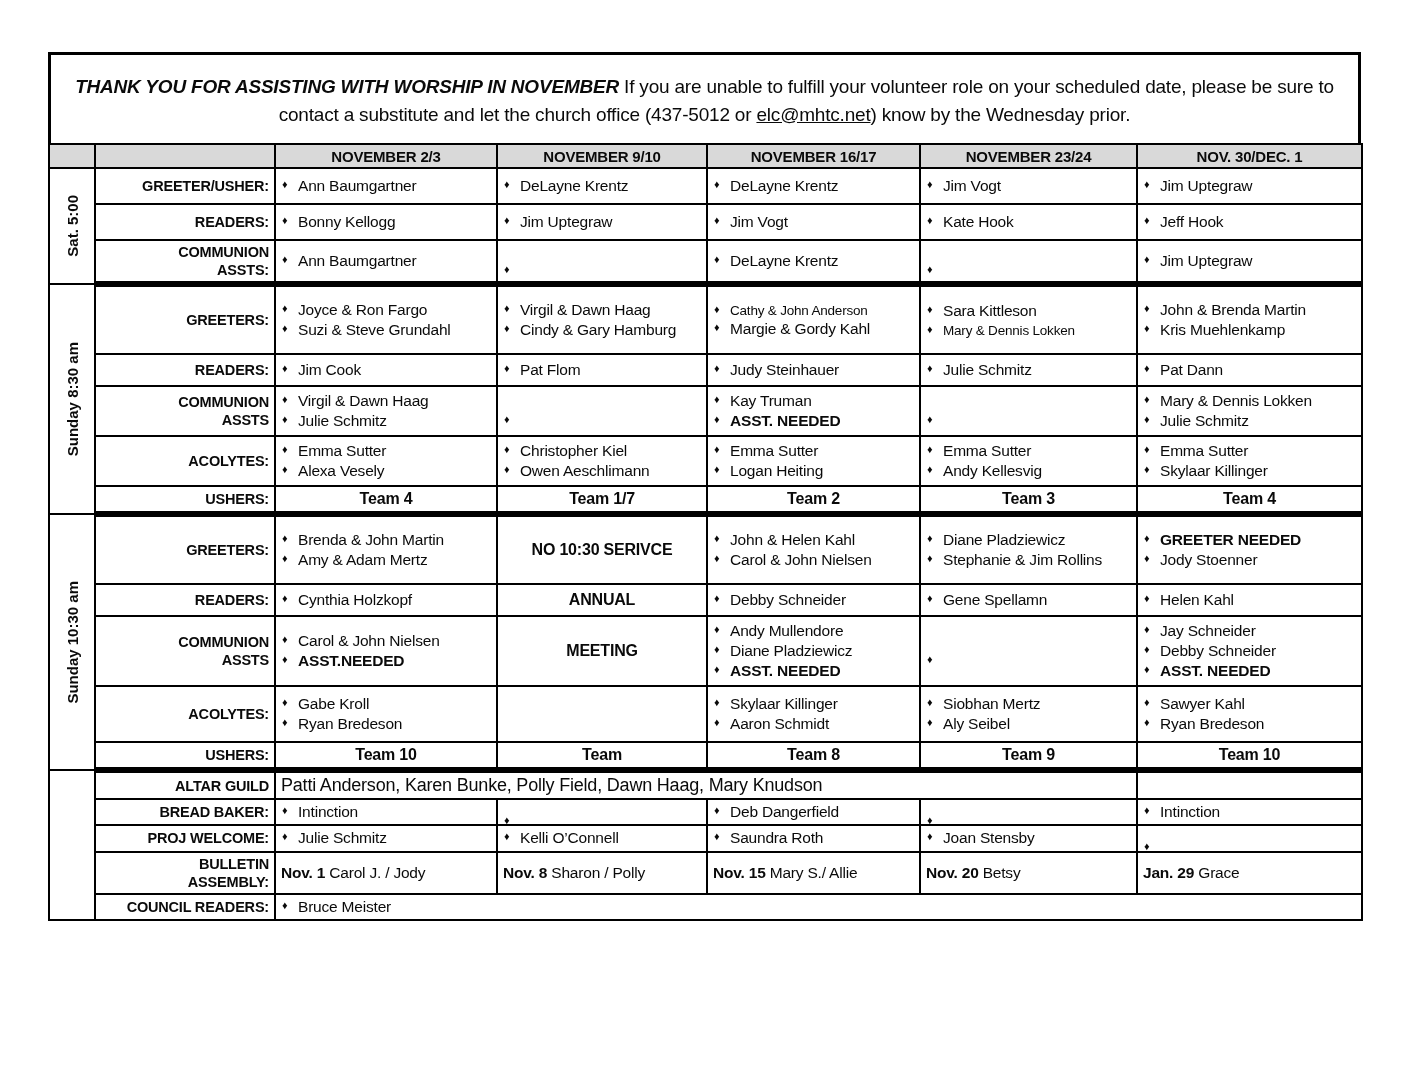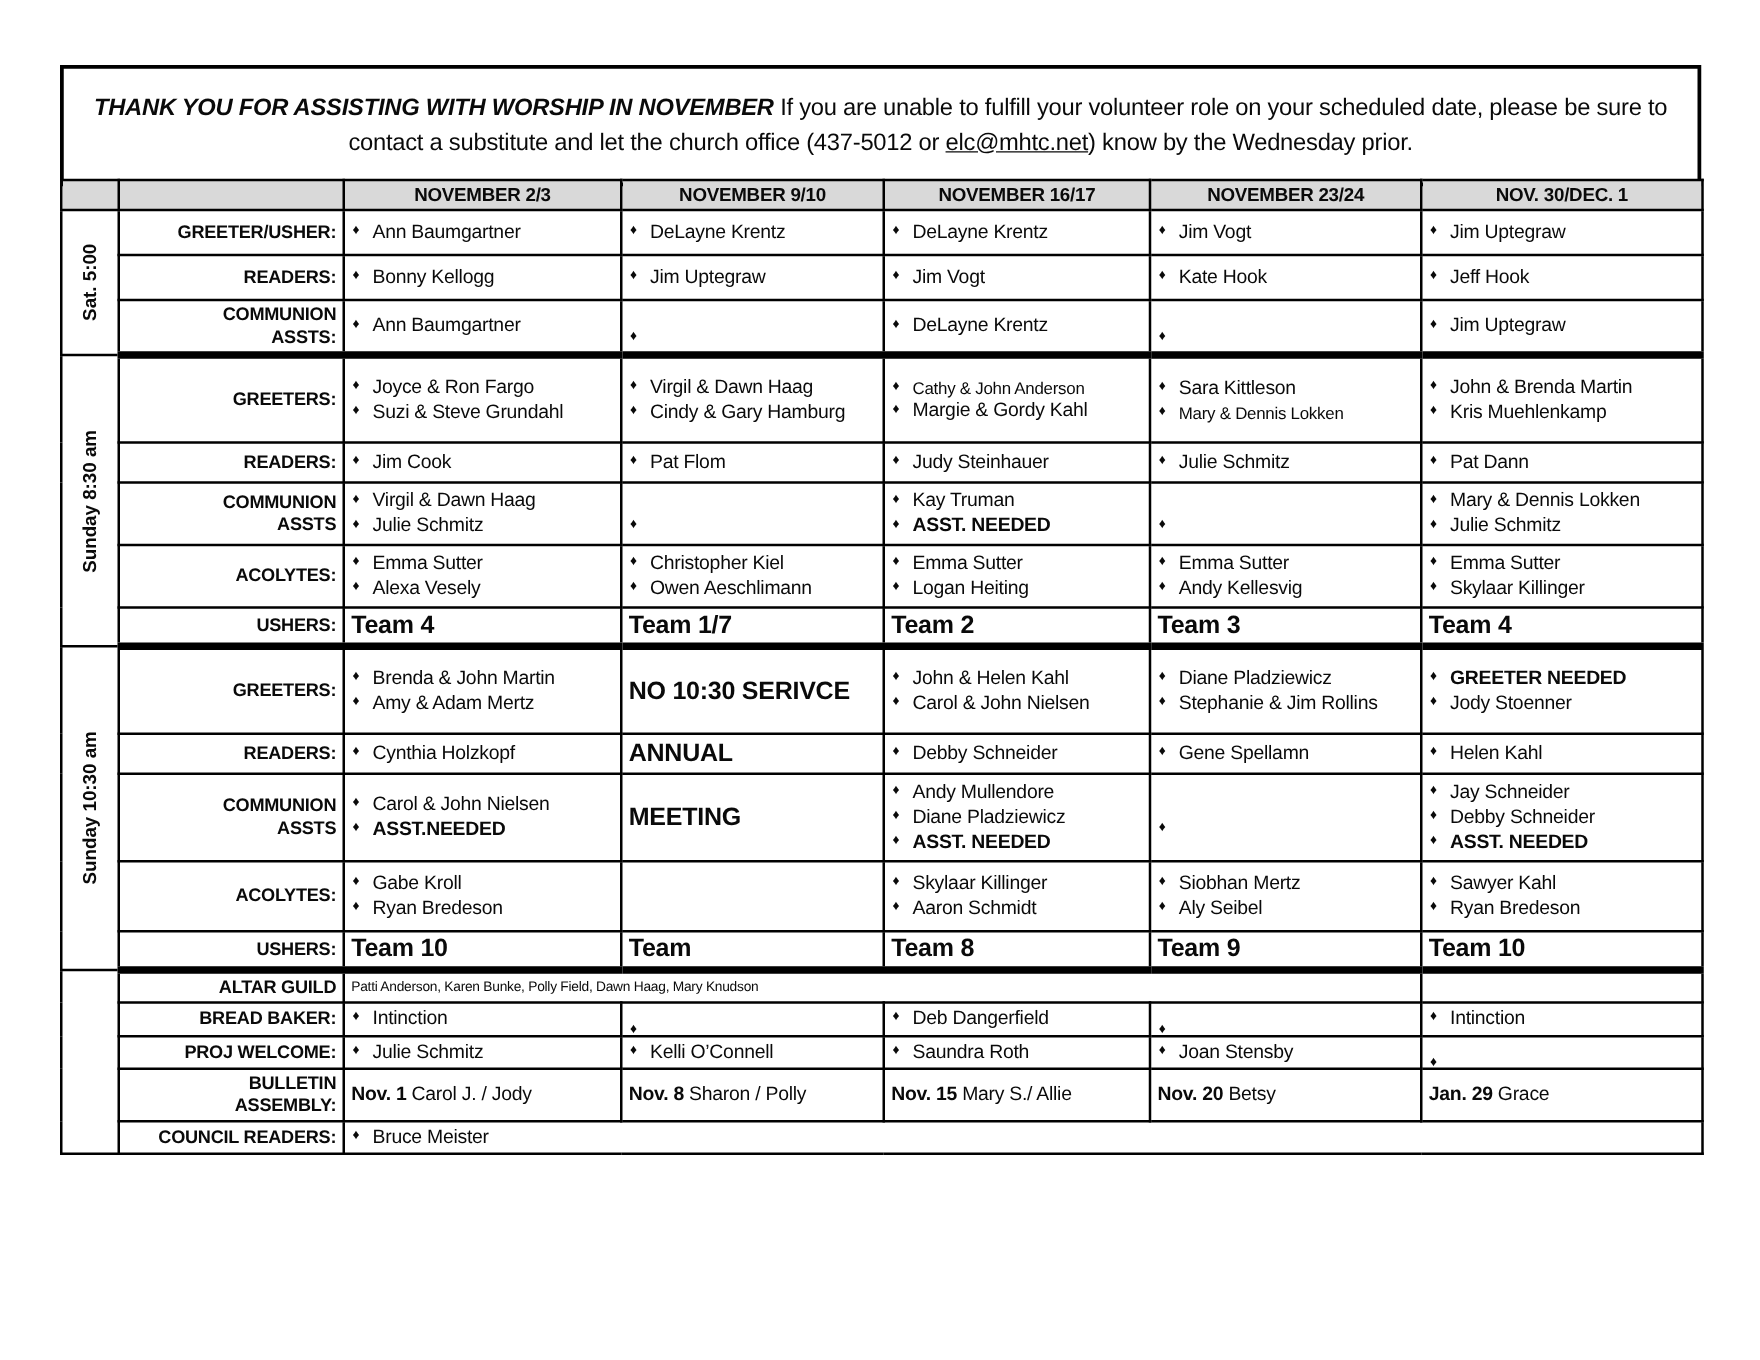--- a/index.html
+++ b/index.html
@@ -75,25 +75,26 @@
   }
   .cell-item .diamond {
     position: absolute;
     left: 1px; top: 1px;
     font-size: 11px;
   }
   .cell-item.bold { font-weight: bold; }
   .cell-item.small { font-size: 13.5px; padding-top: 1px; }
   td.center-cell {
     font-weight: bold;
-    font-size: 20px;
+    font-size: 16px;
+    text-align: center;
     margin-left: 32px;
   }
   td.names-span {
-    font-size: 11px;
+    font-size: 18px;
     padding-left: 24px;
   }
   td.bulletin-cell { font-size: 15.5px; padding-left: 10px; }
   td.bulletin-cell .bdate { font-weight: bold; }
   tr.section-end td { border-bottom: 6px solid #000; }
 </style>
 </head>
 <body>
 
 <div class="notice">

